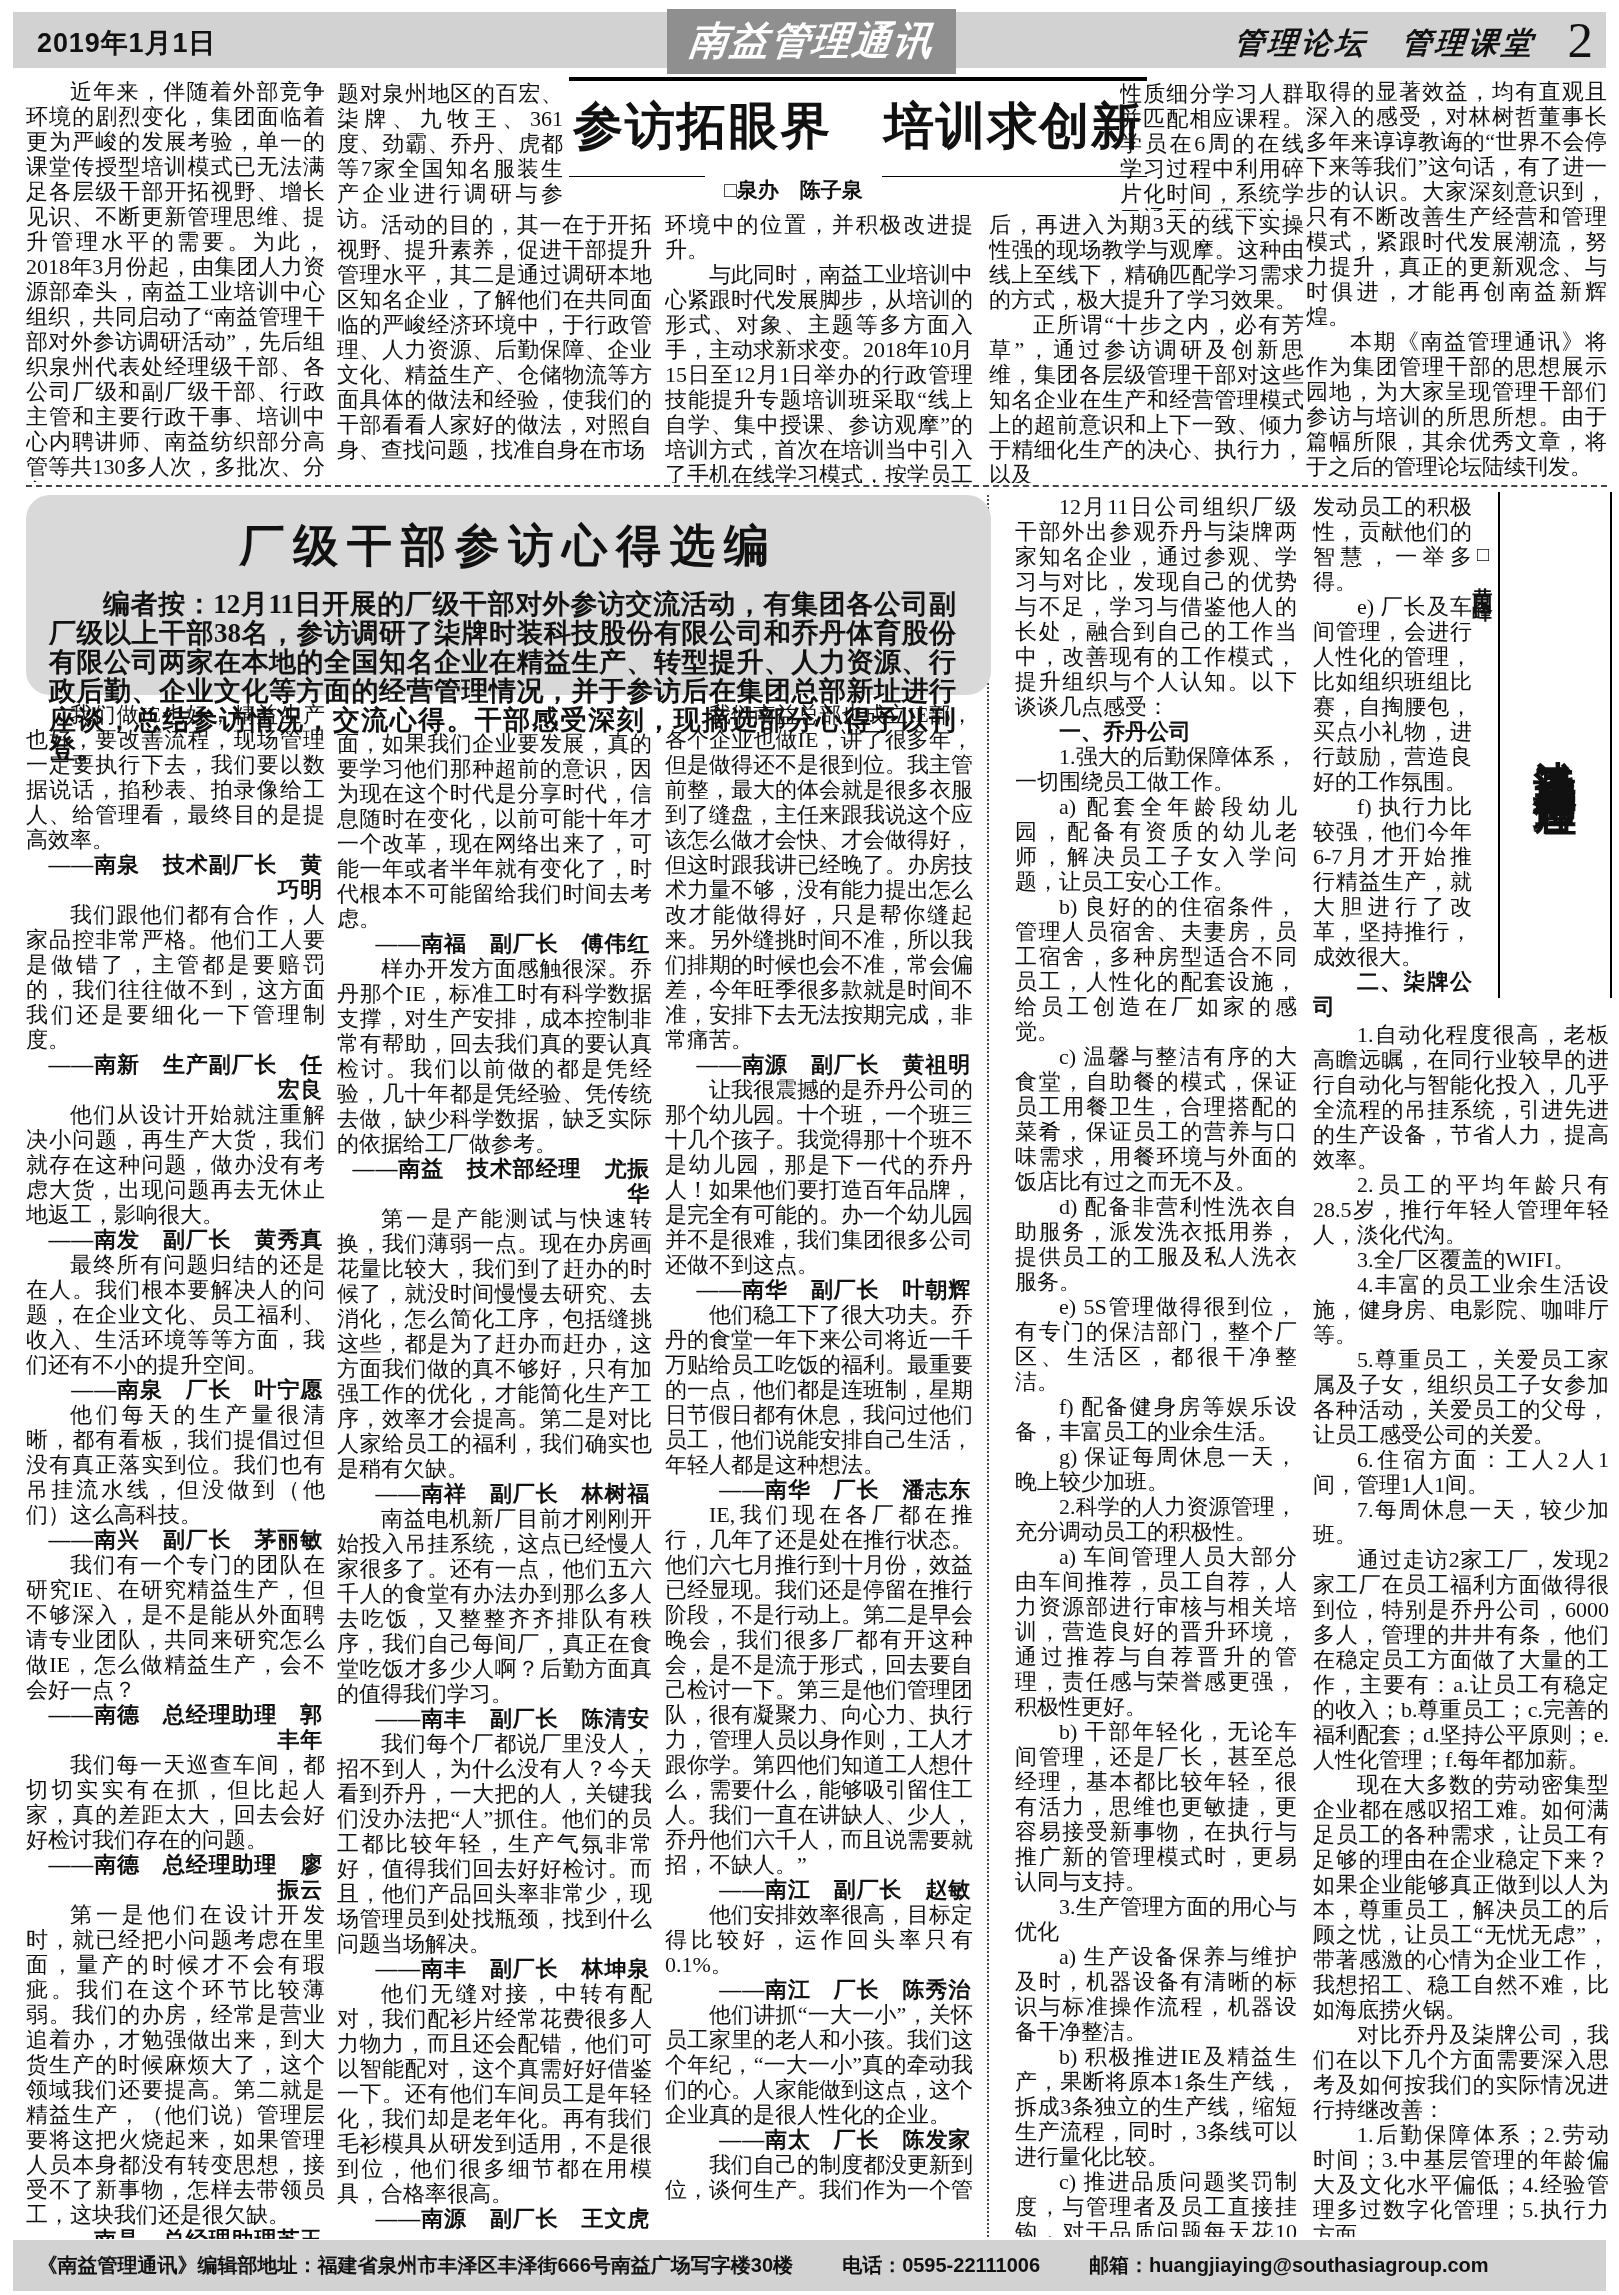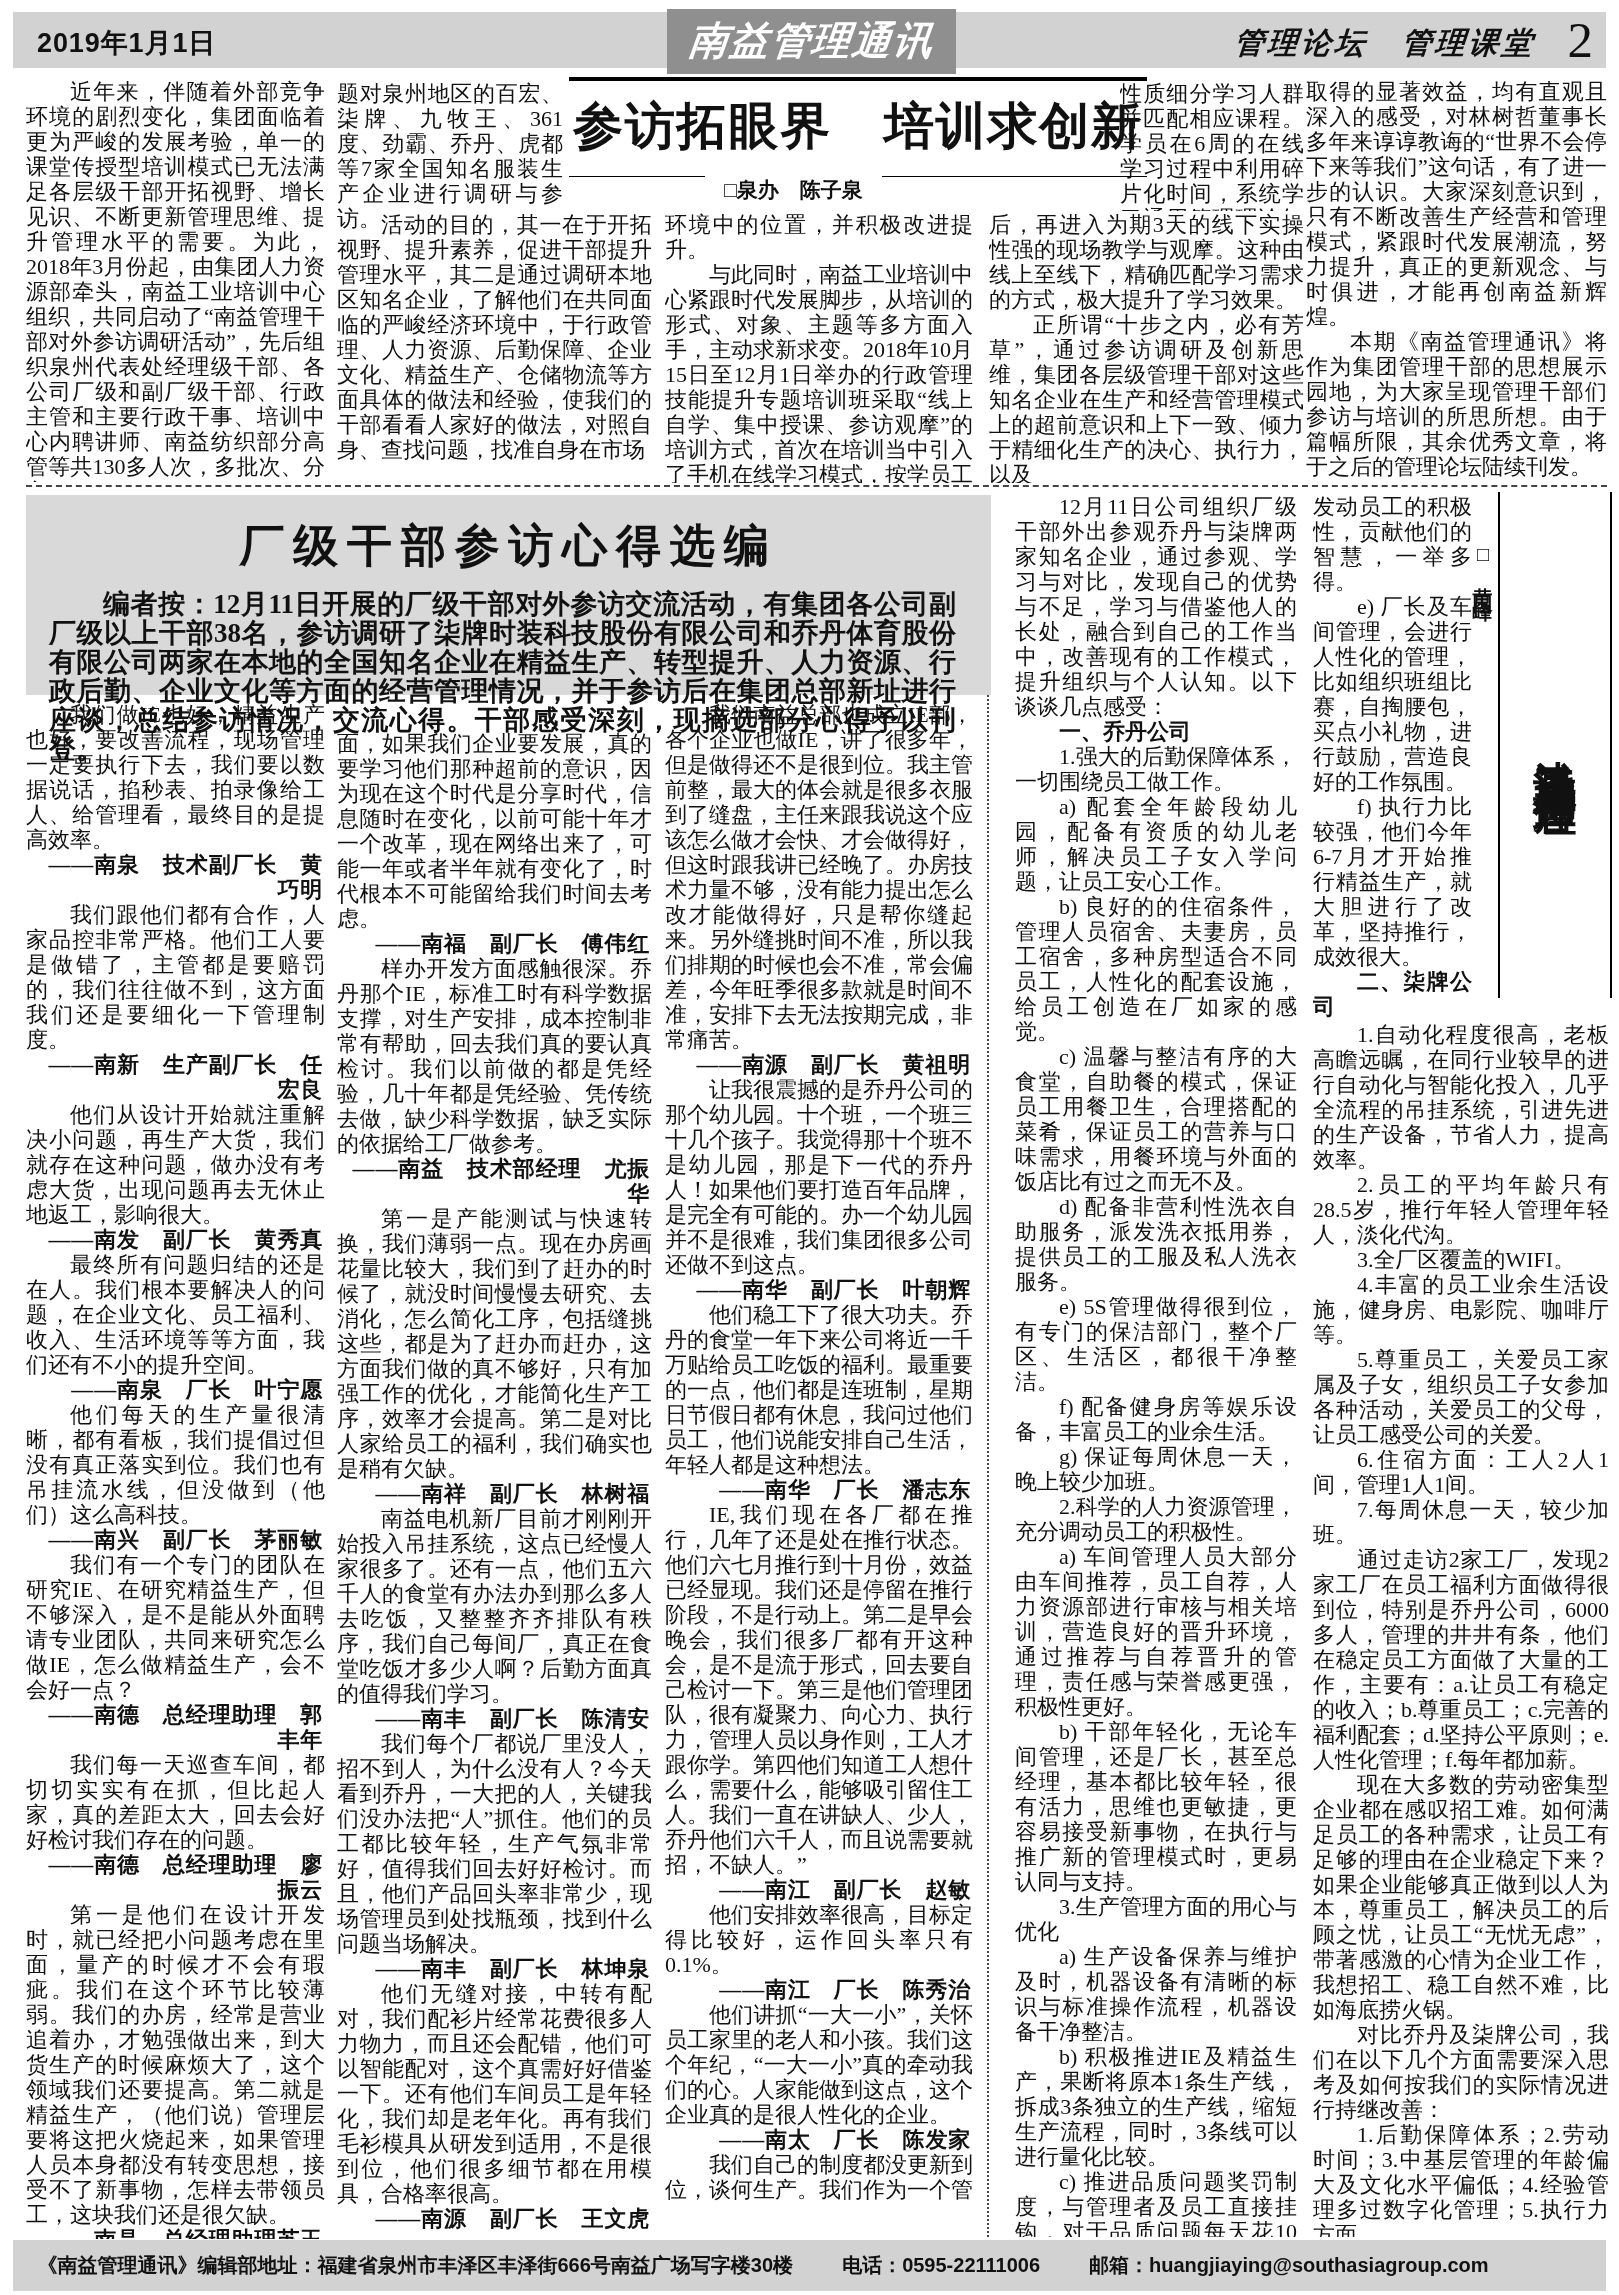--- a/index.html
+++ b/index.html
@@ -28,21 +28,21 @@
            font-weight:900;font-size:50px;letter-spacing:1.8px;white-space:nowrap;}
   .t-byline-row{display:flex;align-items:flex-start;margin-top:15.8px;}
   .t-byline-row .rule{height:0;border-top:1.8px solid #000;}
   .rule-l{width:136px;}
   .rule-r{flex:1;}
   .t-byline{font-size:21px;font-weight:700;padding:0 19px;white-space:nowrap;}
   
   .div-dash-h{position:absolute;left:26px;top:485px;width:1581px;border-top:2.6px dashed #444;}
   .div-dot-v{position:absolute;left:987px;top:495px;height:1742px;border-left:2.6px dotted #444;}
   
-  .feature-box{position:absolute;left:26px;top:495px;width:965px;height:200px;background:#d9d9d9;}
+  .feature-box{position:absolute;left:26px;top:495px;width:965px;height:200px;background:#d9d9d9;border-radius:24px;}
   .feature-title{margin:21px 0 0 0;text-align:center;font-family:"Liberation Sans","DejaVu Sans",sans-serif;
                  font-weight:900;font-size:45px;letter-spacing:8.8px;}
   .feature-note{margin:14px 35px 0 23px;font-size:27px;line-height:29px;text-align:justify;text-indent:2em;font-weight:bold;}
   .feature-note b{font-family:"Liberation Sans","DejaVu Sans",sans-serif;}
   
   .v-title-box{position:absolute;left:1498px;top:492px;width:110px;height:506px;
                border-left:2.6px solid #000;border-right:2.6px solid #000;
                display:flex;align-items:center;justify-content:center;}
   .v-title{writing-mode:vertical-rl;font-size:43px;font-weight:900;letter-spacing:3.5px;white-space:nowrap;}
   .v-author{position:absolute;left:1470px;top:543px;writing-mode:vertical-rl;font-size:20px;

